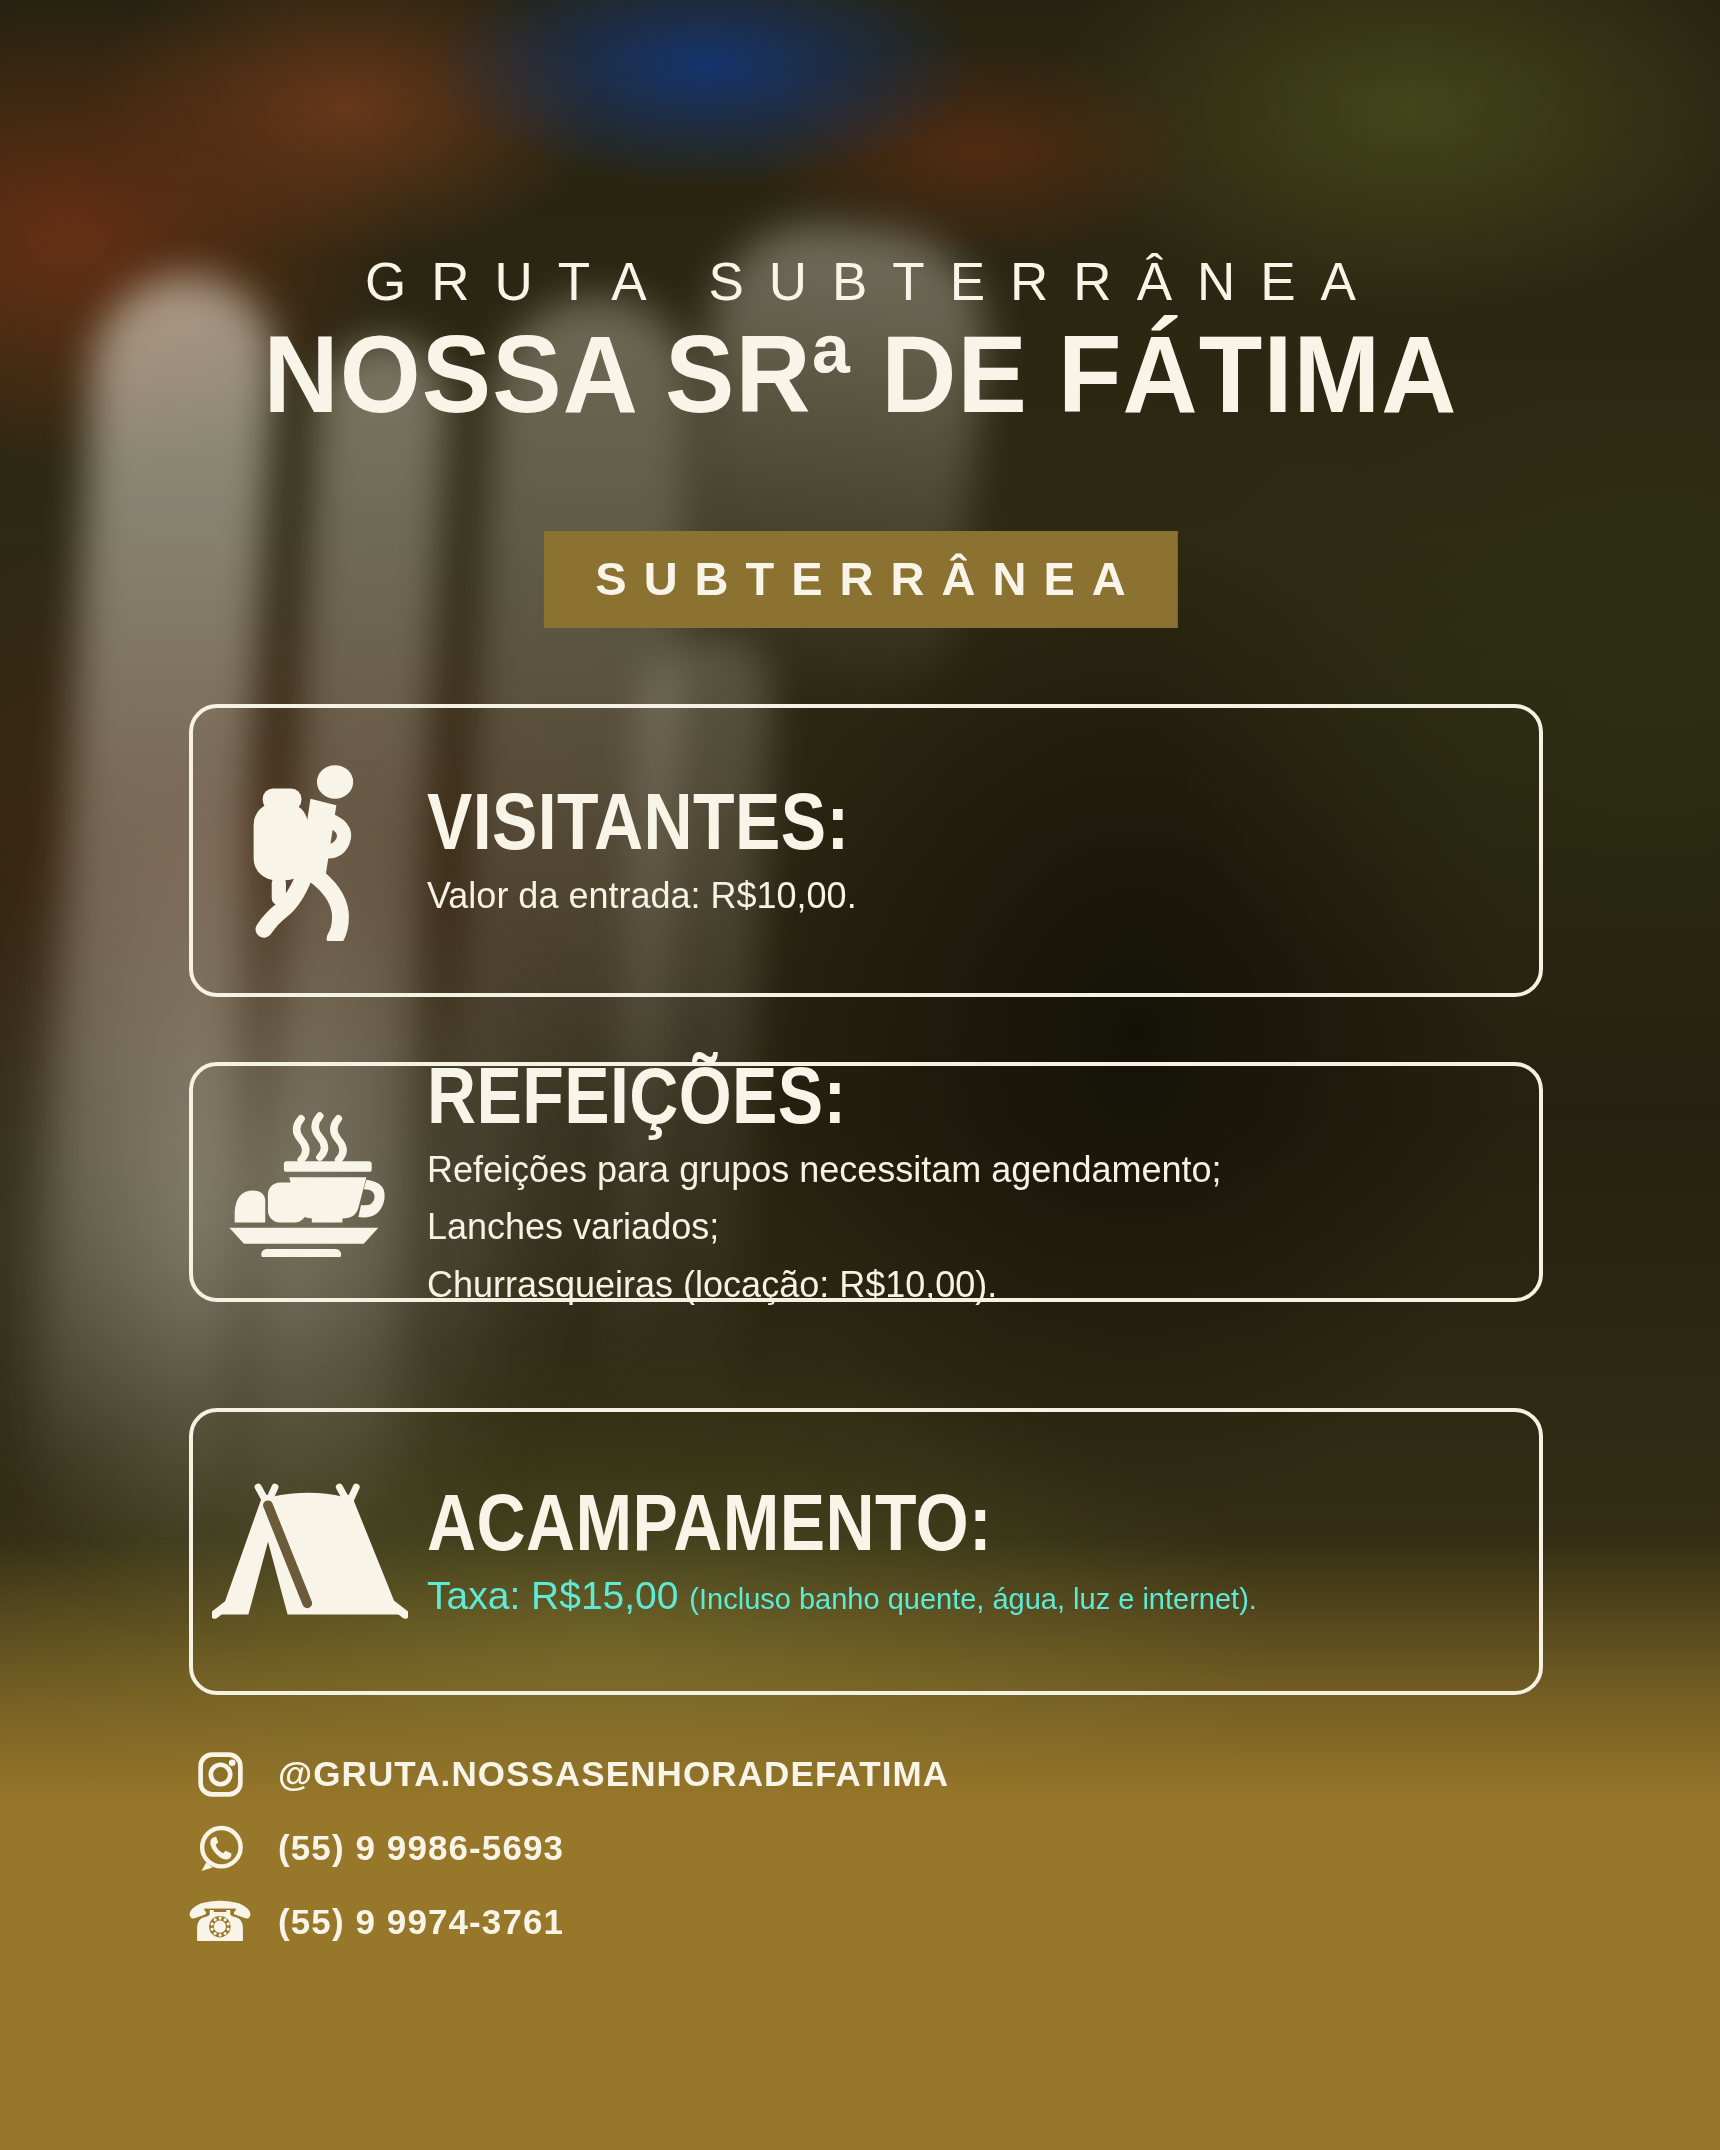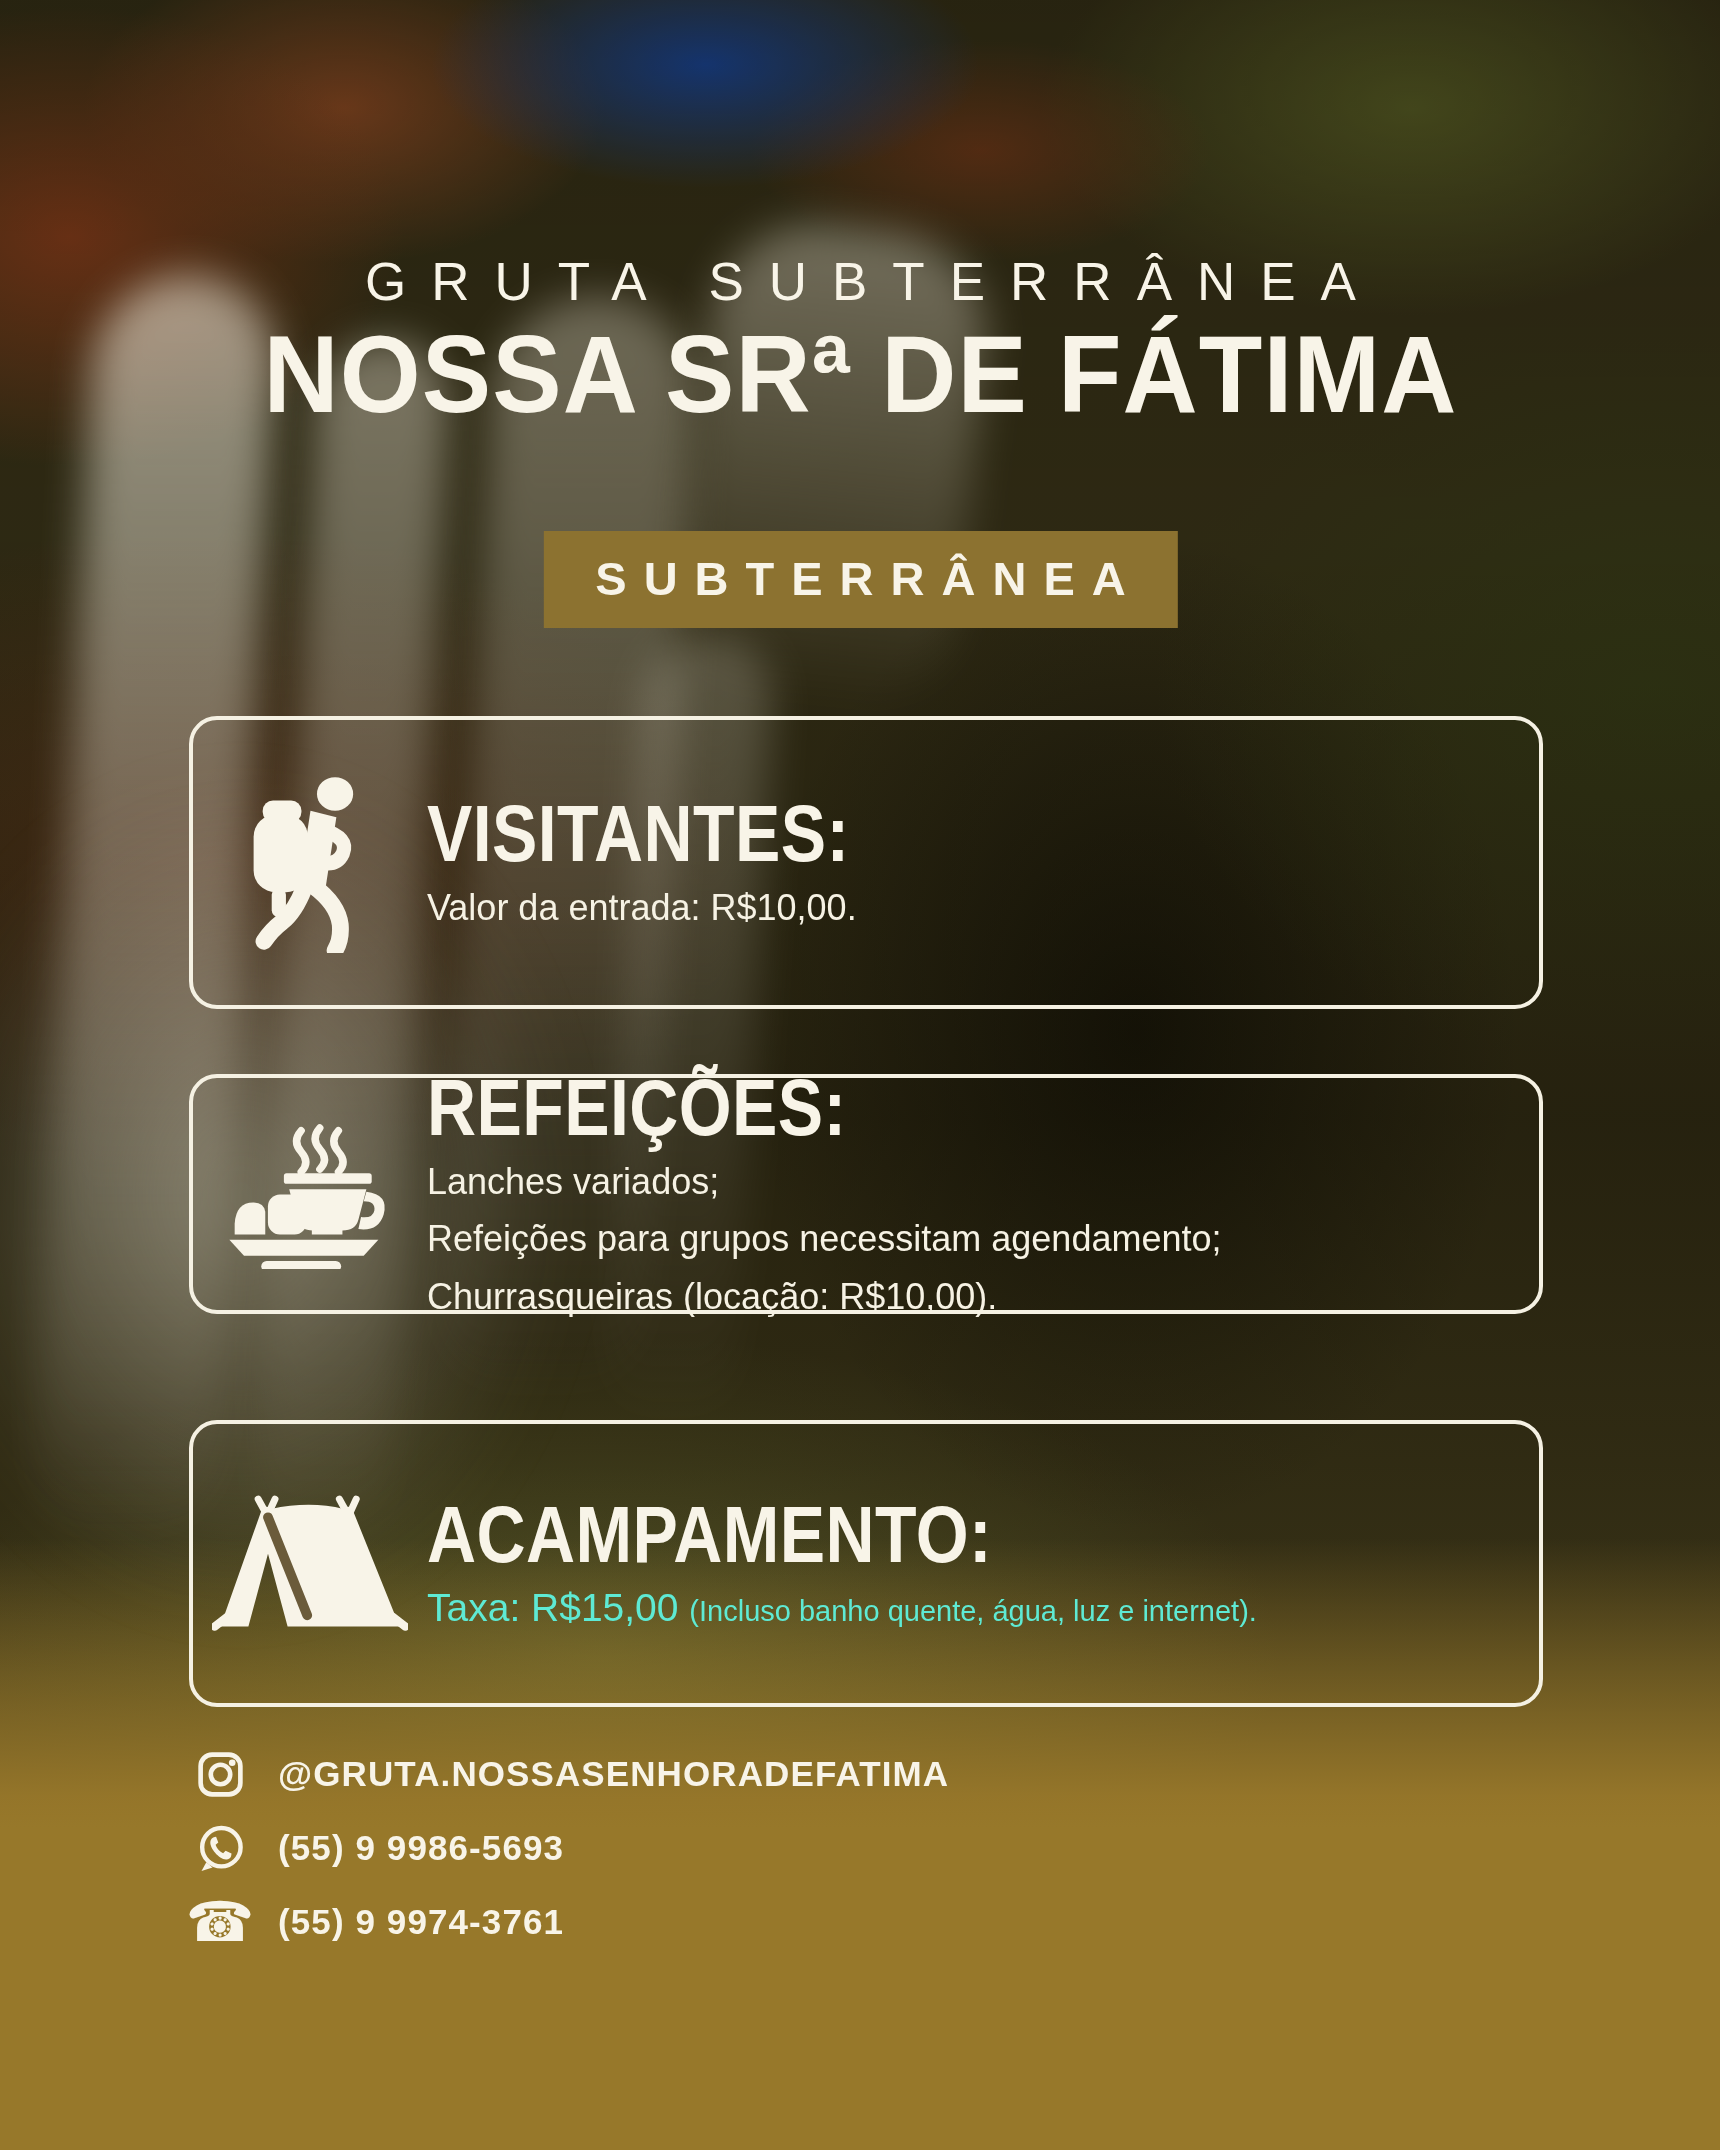--- a/index.html
+++ b/index.html
@@ -48,21 +48,21 @@
   }
   .badge{
     position:absolute;top:531px;left:50%;transform:translateX(-50%);
     background:#8c7230;color:#f8f4e8;
     font-size:47px;font-weight:700;letter-spacing:17px;text-indent:17px;
     padding:20px 35px 22px;white-space:nowrap;
   }
   .card{
     position:absolute;left:189px;width:1354px;box-sizing:border-box;
     border:4.8px solid #f5f1e3;border-radius:28px;
-    display:flex;align-items:center;margin-top:12px;
+    display:flex;align-items:center;
   }
   .card-1{top:704px;height:293px;}
   .card-2{top:1062px;height:240px;}
   .card-3{top:1408px;height:287px;}
   .card-icon{flex:0 0 234px;display:flex;justify-content:center;align-items:center;}
   .card-body{display:flex;flex-direction:column;gap:11.7px;padding-right:37px;}
   .card-heading{
     margin:0;font-size:79px;font-weight:700;line-height:1;color:#f8f4e8;
     transform:scaleX(.86);transform-origin:left center;white-space:nowrap;letter-spacing:0.5px;
   }
@@ -133,22 +133,22 @@
             <path d="M8,78 q1,-16 14,-16 q8,0 9,7 l0,17 l-23,0 z"></path>
             <rect x="33" y="56" width="29" height="30" rx="9"></rect>
             <path d="M89,86 l-23,0 0,-17 q1,-7 9,-7 q13,0 14,16 z"></path>
             <path d="M4,90 L116,90 L105,102 L15,102 Z"></path>
             <rect x="28" y="106" width="60" height="8" rx="4"></rect>
           </g>
         </svg>
       </div>
       <div class="card-body">
         <h3 class="card-heading">REFEIÇÕES:</h3>
+        <p class="card-line">Refeições para grupos necessitam agendamento;</p>
         <p class="card-line">Lanches variados;</p>
-        <p class="card-line">Refeições para grupos necessitam agendamento;</p>
         <p class="card-line">Churrasqueiras (locação: R$10,00).</p>
       </div>
     </div>
 
     <div class="card card-3">
       <div class="card-icon">
         <svg width="196" height="143" viewBox="0 0 140 102" aria-hidden="true">
           <g class="icon-cream">
             <path fill-rule="evenodd" d="M6,96 L35,14 Q38,8 42,12 Q70,6 94,12 Q98,8 101,14 L134,96 Z  M26,96 L40,44 L54,96 Z"></path>
             <path d="M33,5 l6,11 M40,16 l5,-11" fill="none" stroke="#f8f4e8" stroke-width="5" stroke-linecap="round"></path>

